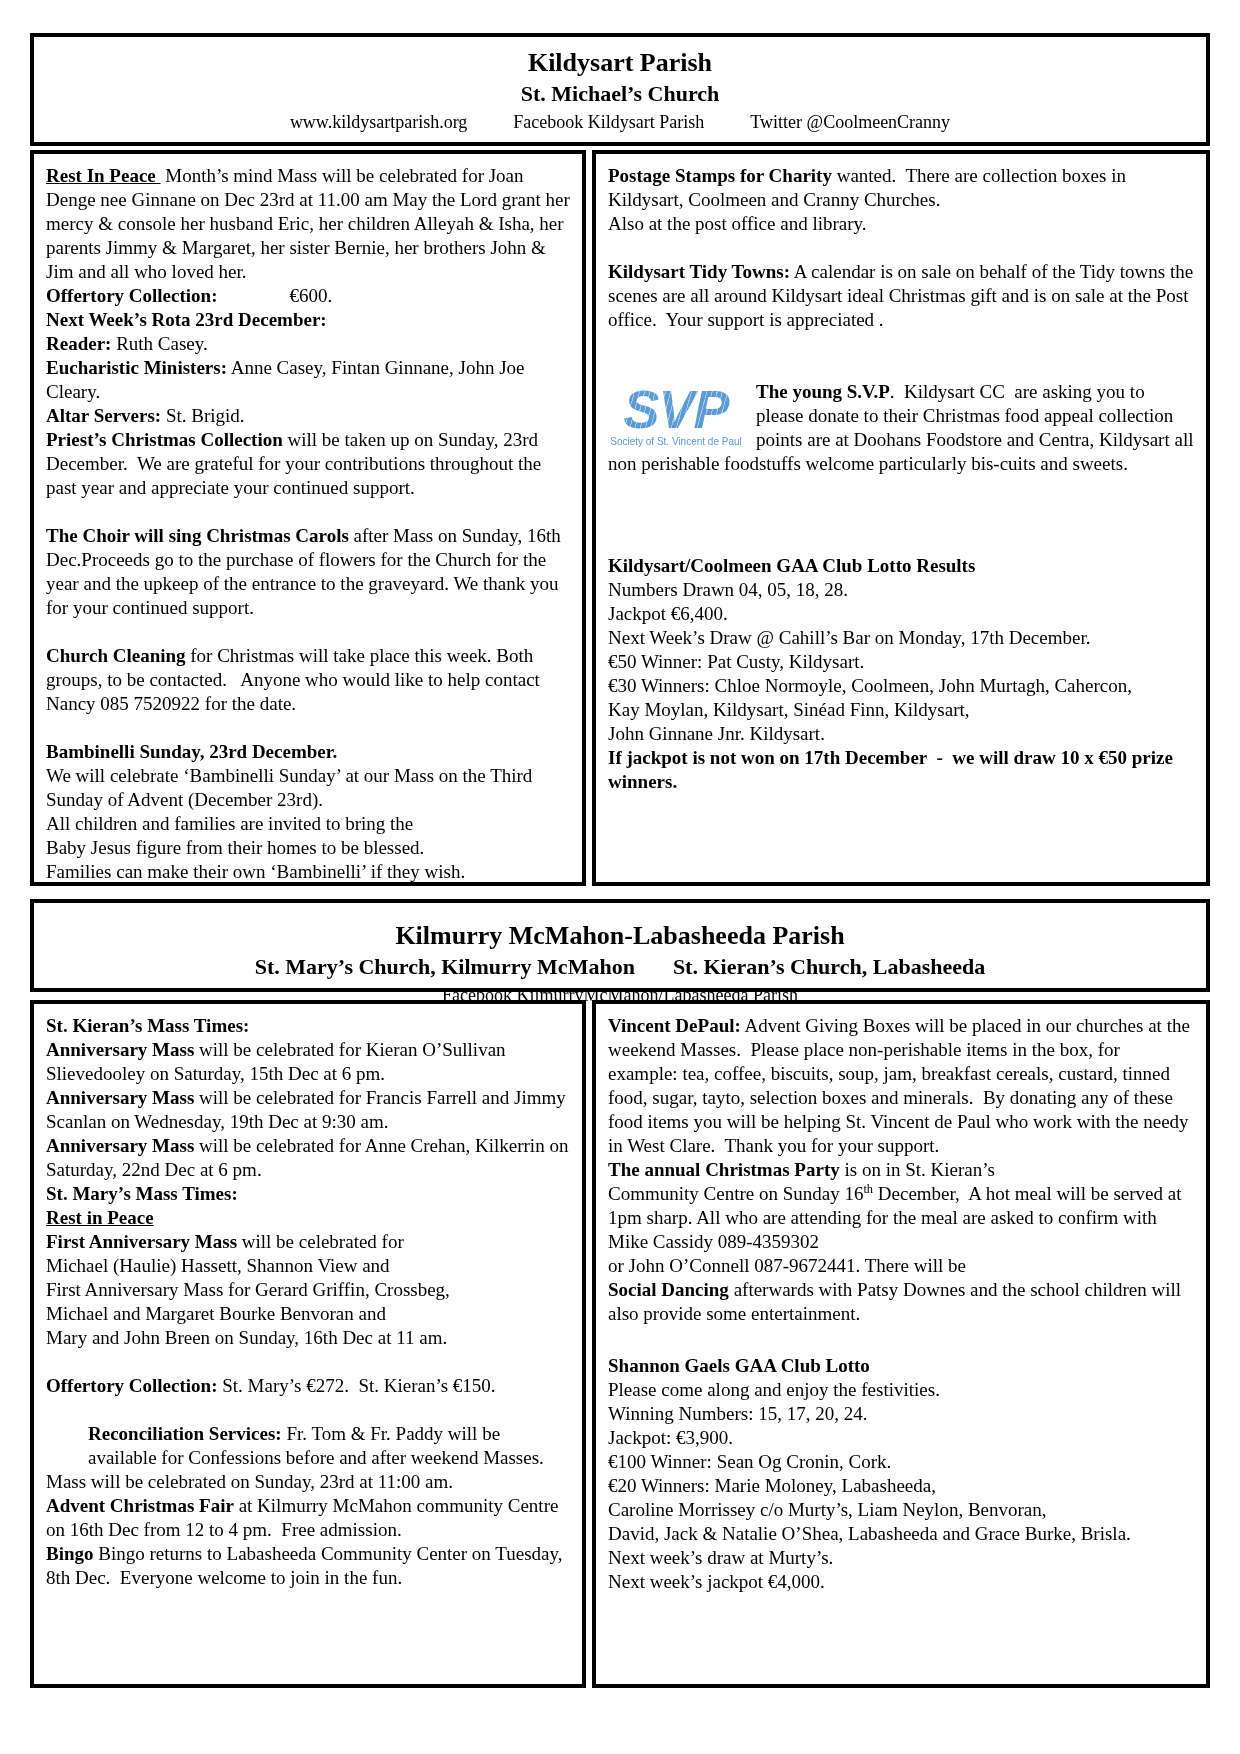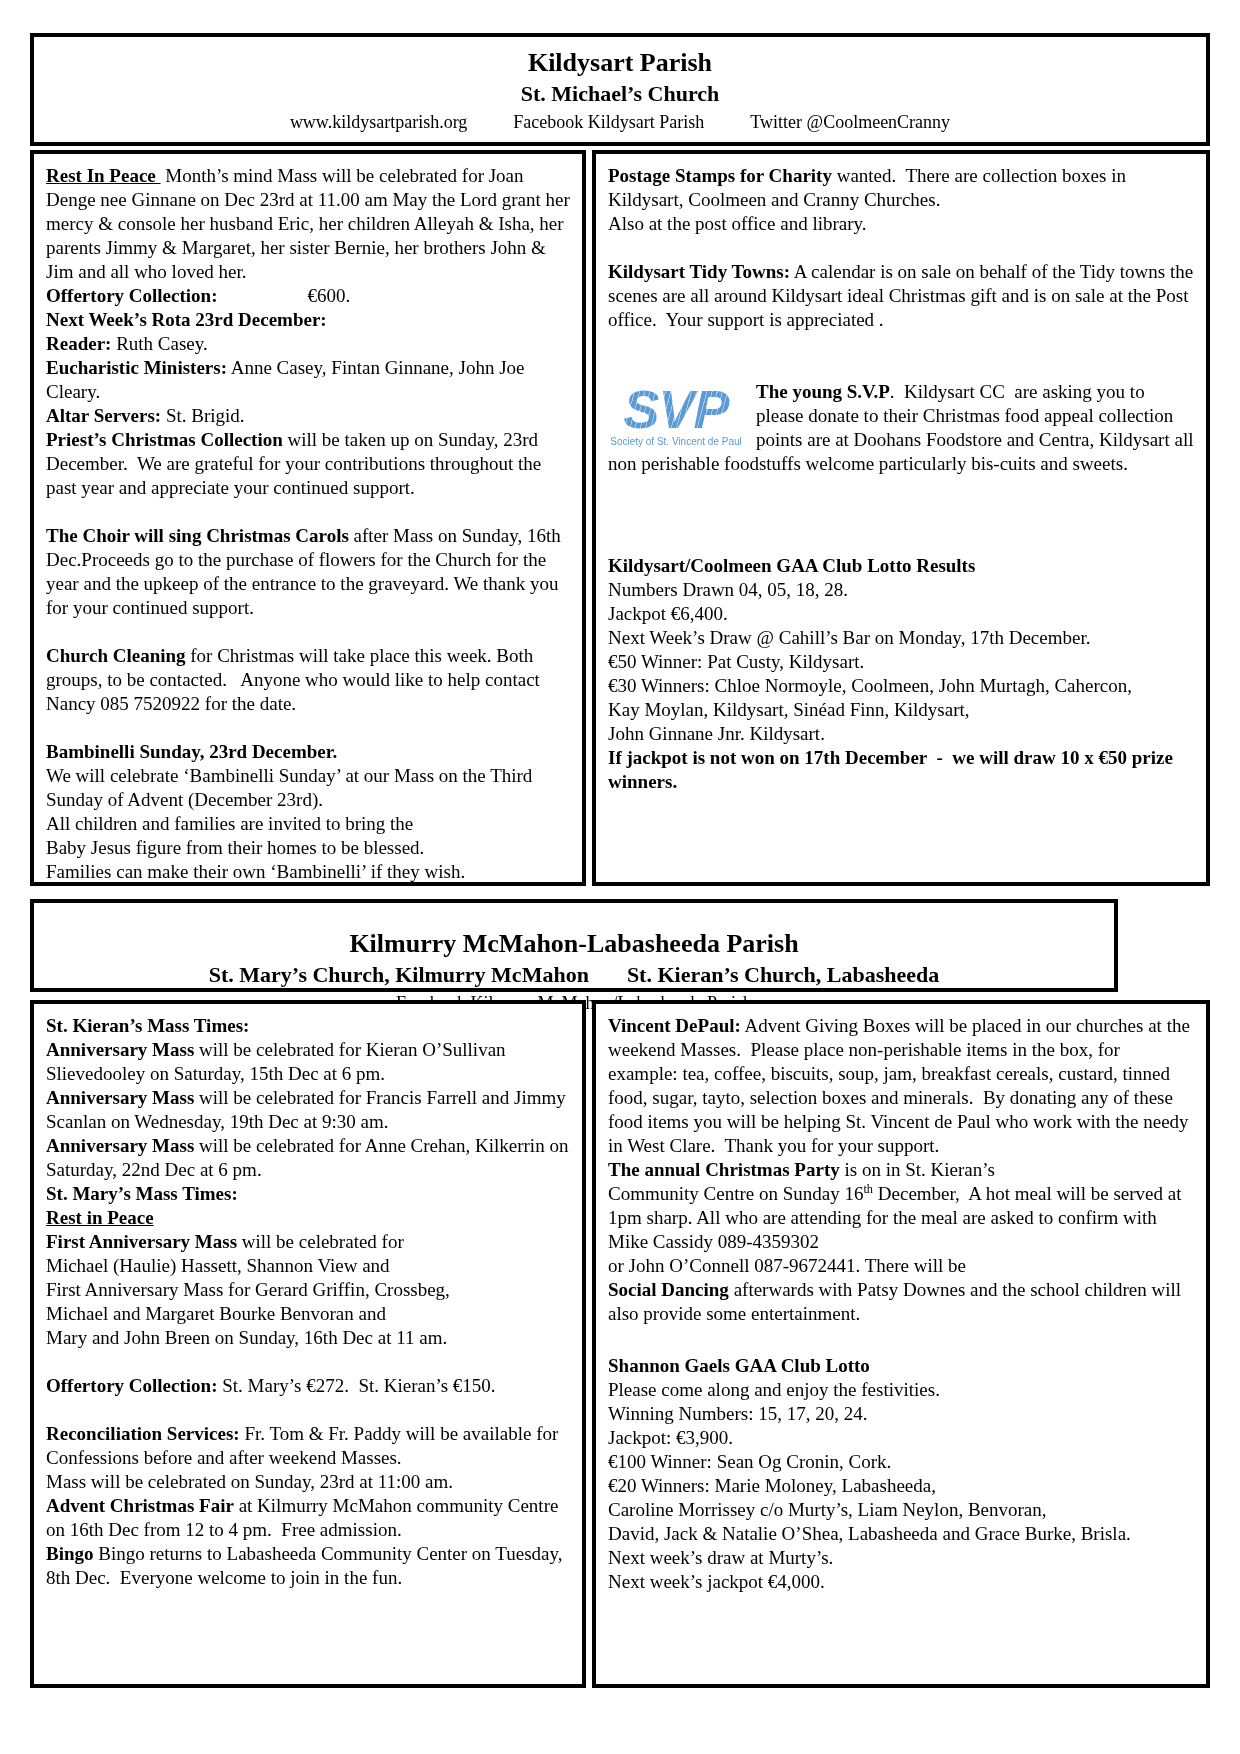--- a/index.html
+++ b/index.html
@@ -10,35 +10,35 @@
     background:#ffffff;
     font-family:"Liberation Serif","DejaVu Serif",serif;
     color:#000000;
     overflow:hidden;
   }
   .box { position:absolute; border:4px solid #000000; background:#ffffff; }
   .header-box { text-align:center; }
   .s1-header { left:30px; top:33px;  width:1180px; height:113px; padding-top:10px; }
   .s1-left   { left:30px; top:150px; width:556px;  height:736px; padding:10px 12px; }
   .s1-right  { left:592px; top:150px; width:618px; height:736px; padding:10px 12px; }
-  .s2-header { left:30px; top:899px; width:1088px; height:93px;  padding-top:25px; }
+  .s2-header { left:30px; top:899px; width:1180px; height:93px;  padding-top:17px; }
   .s2-left   { left:30px; top:1000px; width:556px; height:688px; padding:10px 12px; }
   .s2-right  { left:592px; top:1000px; width:618px; height:688px; padding:10px 12px; }
 
   .title1 { font-size:26px; font-weight:bold; line-height:32px; }
   .title2 { font-size:22px; font-weight:bold; line-height:30px; }
   .contact-row { display:flex; justify-content:center; gap:46px; font-size:18px; line-height:26px; }
   .subtitle-row { display:flex; justify-content:center; gap:38px; font-size:22px; font-weight:bold; line-height:30px; }
 
   .col { font-size:19px; line-height:24px; }
   .para { white-space:pre-wrap; }
   .para::after { content:""; display:block; clear:none; }
   .seg.b { font-weight:bold; }
   .seg.u { text-decoration:underline; }
-  .seg.tab { margin-left:90px; }
+  .seg.tab { margin-left:72px; }
   sup { font-size:0.65em; vertical-align:super; line-height:0; }
 
   .svp-logo {
     float:left;
     width:136px;
     margin:4px 12px 2px 0;
     text-align:center;
     color:#5b9bd5;
     font-family:"Liberation Sans","DejaVu Sans",sans-serif;
   }
@@ -120,21 +120,21 @@
       <div class="para"><span class="seg b">Anniversary Mass</span><span class="seg"> will be celebrated for Francis Farrell and Jimmy Scanlan on Wednesday, 19th Dec at 9:30 am.</span></div>
       <div class="para"><span class="seg b">Anniversary Mass</span><span class="seg"> will be celebrated for Anne Crehan, Kilkerrin on Saturday, 22nd Dec at 6 pm.</span></div>
       <div class="para"><span class="seg b">St. Mary’s Mass Times:</span></div>
       <div class="para"><span class="seg b u">Rest in Peace</span></div>
       <div class="para"><span class="seg b">First Anniversary Mass</span><span class="seg"> will be celebrated for</span></div>
       <div class="para"><span class="seg">Michael (Haulie) Hassett, Shannon View and</span></div>
       <div class="para"><span class="seg">First Anniversary Mass for Gerard Griffin, Crossbeg,</span></div>
       <div class="para"><span class="seg">Michael and Margaret Bourke Benvoran and</span></div>
       <div class="para"><span class="seg">Mary and John Breen on Sunday, 16th Dec at 11 am.</span></div>
       <div class="para" style="margin-top: 24px;"><span class="seg b">Offertory Collection:</span><span class="seg"> St. Mary’s €272.  St. Kieran’s €150.</span></div>
-      <div class="para" style="margin-top: 24px;"><span class="seg b">Reconciliation Services:</span><span class="seg"> Fr. Tom &amp; Fr. Paddy will be available for Confessions before and after weekend Masses.</span></div>
+      <div class="para" style="margin-top: 24px; margin-left: 42px;"><span class="seg b">Reconciliation Services:</span><span class="seg"> Fr. Tom &amp; Fr. Paddy will be available for Confessions before and after weekend Masses.</span></div>
       <div class="para"><span class="seg">Mass will be celebrated on Sunday, 23rd at 11:00 am.</span></div>
       <div class="para"><span class="seg b">Advent Christmas Fair</span><span class="seg"> at Kilmurry McMahon community Centre on 16th Dec from 12 to 4 pm.  Free admission.</span></div>
       <div class="para"><span class="seg b">Bingo</span><span class="seg"> Bingo returns to Labasheeda Community Center on Tuesday, 8th Dec.  Everyone welcome to join in the fun.</span></div>
     </div>
   <div class="box col s2-right">
       <div class="para"><span class="seg b">Vincent DePaul:</span><span class="seg"> Advent Giving Boxes will be placed in our churches at the weekend Masses.  Please place non-perishable items in the box, for example: tea, coffee, biscuits, soup, jam, breakfast cereals, custard, tinned food, sugar, tayto, selection boxes and minerals.  By donating any of these food items you will be helping St. Vincent de Paul who work with the needy in West Clare.  Thank you for your support.</span></div>
       <div class="para"><span class="seg b">The annual Christmas Party</span><span class="seg"> is on in St. Kieran’s</span></div>
       <div class="para"><span class="seg">Community Centre on Sunday 16</span><span class="seg"><sup>th</sup></span><span class="seg"> December,  A hot meal will be served at 1pm sharp. All who are attending for the meal are asked to confirm with Mike Cassidy 089-4359302</span></div>
       <div class="para"><span class="seg">or John O’Connell 087-9672441. There will be</span></div>
       <div class="para"><span class="seg b">Social Dancing</span><span class="seg"> afterwards with Patsy Downes and the school children will also provide some entertainment.</span></div>

